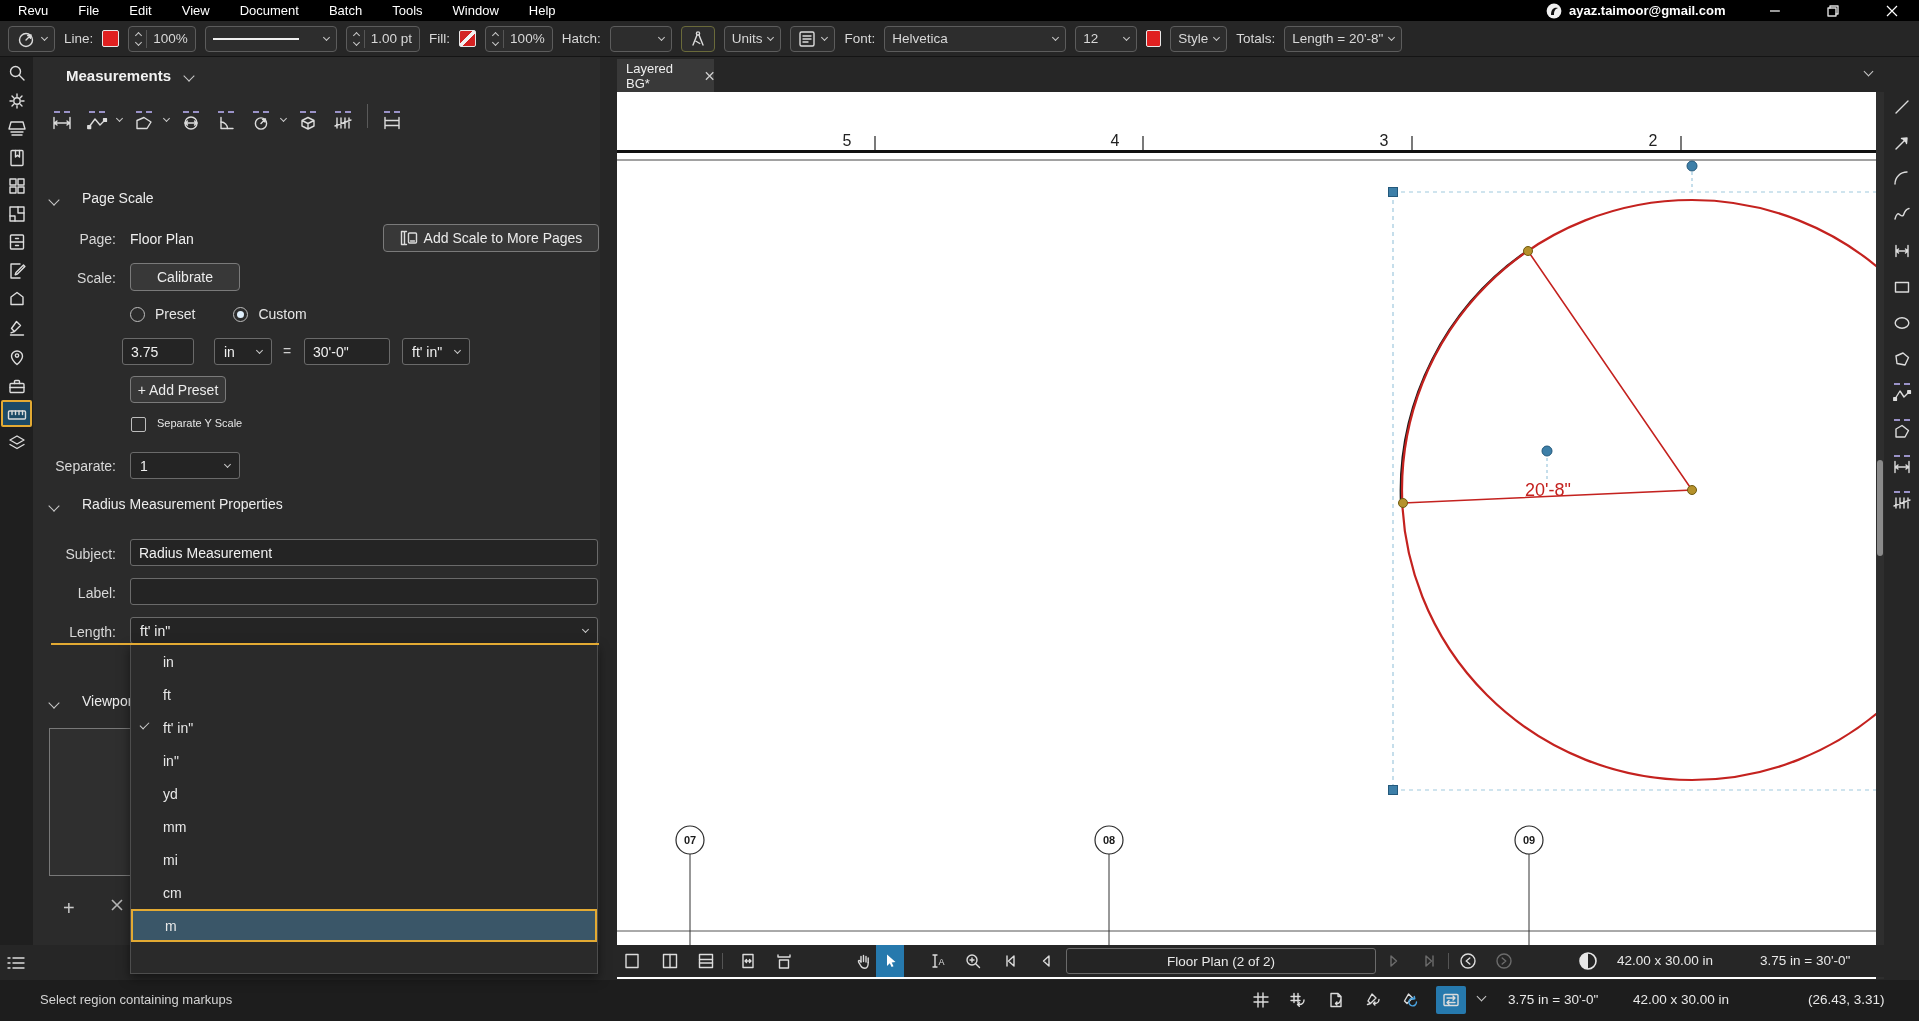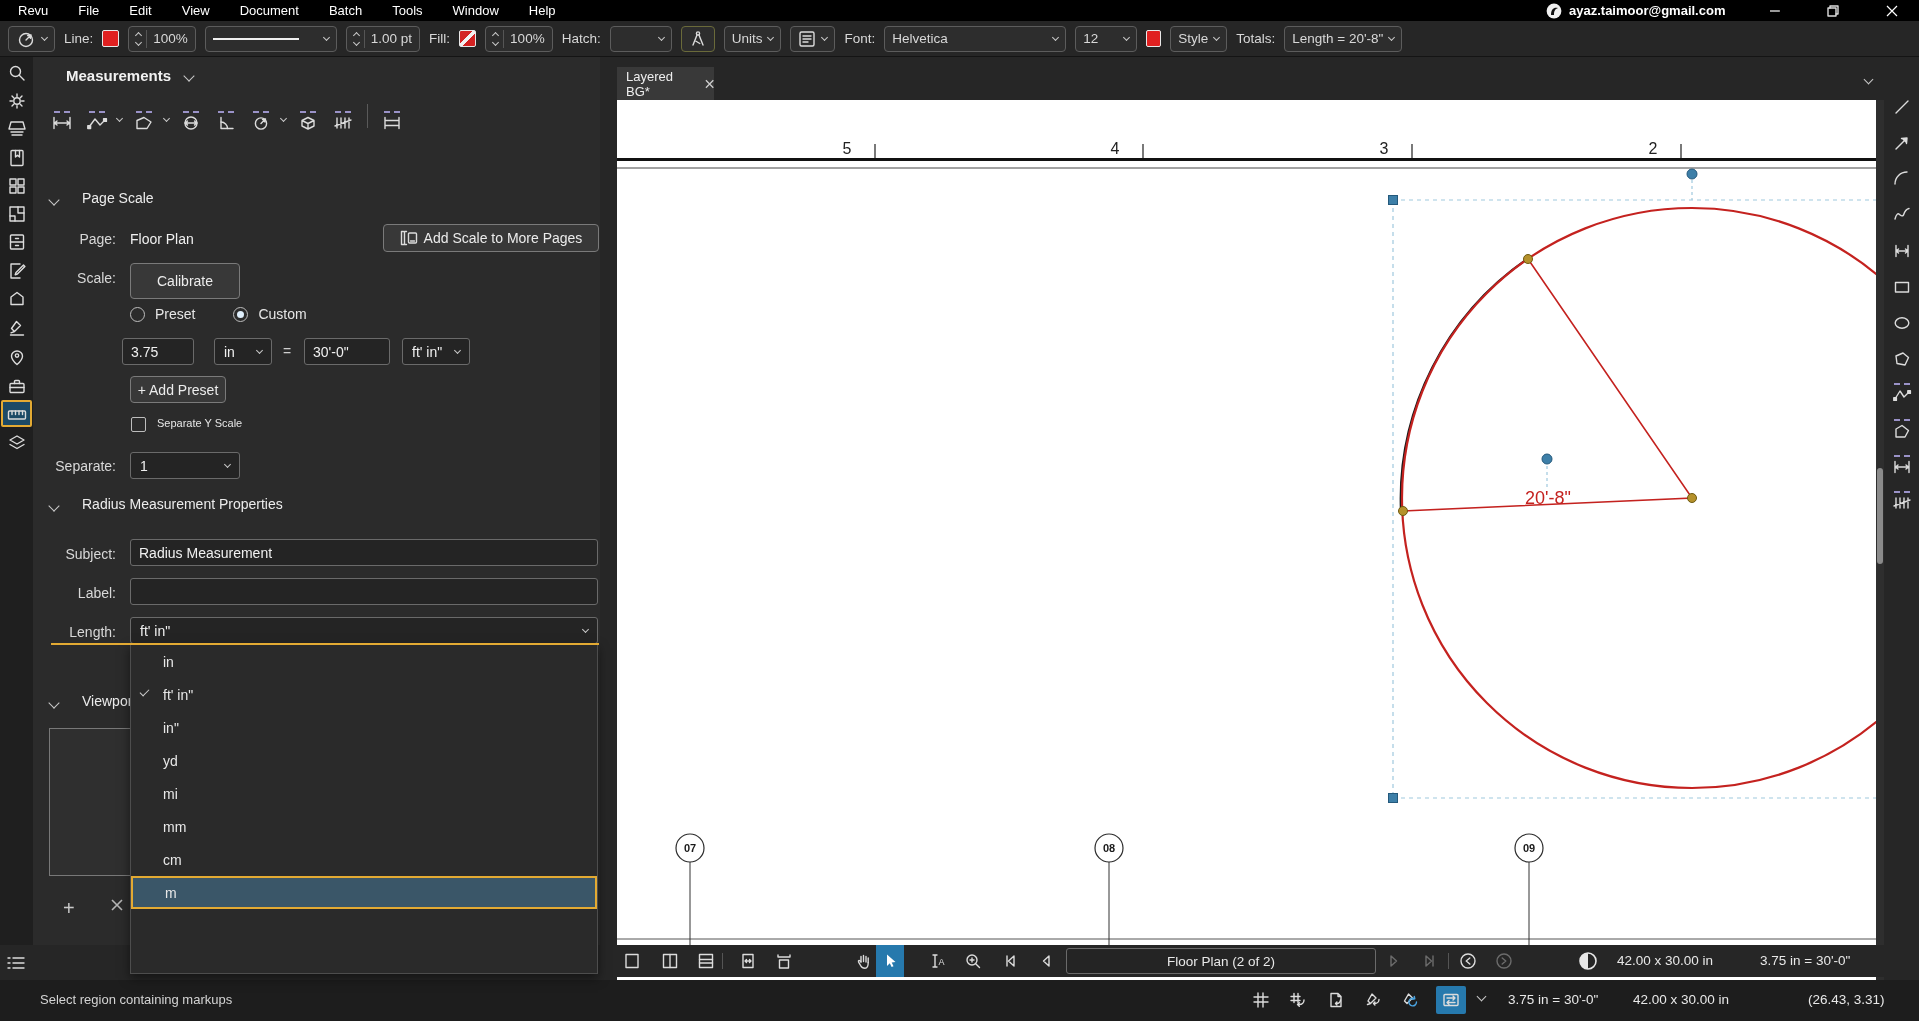--- a/index.html
+++ b/index.html
@@ -46,21 +46,21 @@
     align-items:center; justify-content:space-between; padding:0 9px; height:27px; font-size:14px; color:#f0f0f0; }
   .pbtn { background:#383838; border:1px solid #7a7a7a; border-radius:4px; color:#ececec; font-size:14px;
     display:flex; align-items:center; justify-content:center; gap:6px; }
   .mtool { width:30px; height:30px; display:flex; flex-direction:column; align-items:center; justify-content:flex-end; }
   #dropdown { background:#2a2a2a; border:1px solid #4d4d4d; box-shadow:0 4px 10px rgba(0,0,0,.5); z-index:6; }
   #dropdown .item { position:relative; height:33px; display:flex; align-items:center; padding-left:32px; font-size:14px; color:#e8e8e8; }
   #dropdown .item .check { position:absolute; left:9px; top:11px; width:9px; height:5px;
     border-left:1.8px solid #cfcfcf; border-bottom:1.8px solid #cfcfcf; transform:rotate(-45deg); }
   #dropdown .item.hl { background:#3a5668; border:2px solid #e3aa33; }
   
-  #cv { left:617px; top:67px; width:1267px; height:920px; background:#22c55e; }
+  #cv { left:617px; top:59px; width:1267px; height:920px; background:#22c55e; }
   #tabbar { position:absolute; left:0; top:0; width:1267px; height:33px; background:#262626; }
   #tab1 { position:absolute; left:0; top:0; width:97px; height:33px; background:#393939; display:flex;
     align-items:center; gap:10px; padding-left:9px; font-size:13px; color:#eee; }
   #page { position:absolute; left:0; top:33px; width:1259px; height:887px; background:#fff; overflow:hidden; }
   .bubble { fill:#fff; stroke:#2b2b2b; stroke-width:1.2; }
   .btxt { font:bold 11px "Liberation Sans",sans-serif; fill:#1a1a1a; text-anchor:middle; }
   
   #btb { left:610px; top:945px; width:1309px; height:32px; background:#262626; }
   #btb .bi, #sb .bi { position:absolute; top:4px; width:24px; height:24px; display:flex; align-items:center; justify-content:center; }
   #sb { left:0; top:980px; width:1919px; height:41px; background:#1d1d1d; }
@@ -433,21 +433,21 @@
   <div class="pbtn abs" style="left:350px; top:167px; width:216px; height:28px">
     <svg width="18" height="16" viewBox="0 0 18 16" class="ico">
         <path d="M3.5 1.5 H1.5 V14.5 H3.5 M6.5 1.5 H4.5 V14.5 H6.5"></path>
         <rect x="8.5" y="3" width="8" height="10" rx="1"></rect>
         <path d="M10.5 11 h4"></path>
       </svg>
     <span>Add Scale to More Pages</span>
   </div>
 
   <div class="plabel abs" style="left:0; top:213px; width:83px">Scale:</div>
-  <div class="pbtn abs" style="left:97px; top:206px; width:110px; height:36px">
+  <div class="pbtn abs" style="left:97px; top:206px; width:110px; height:28px">
     <span>Calibrate</span>
   </div>
 
   <div class="abs" style="left:97px; top:249px; display:flex; align-items:center; gap:10px">
     <span style="width:15px;height:15px;border:1.6px solid #bdbdbd;border-radius:50%;display:inline-block"></span>
     <span style="font-size:14px">Preset</span>
     <span style="width:15px;height:15px;border:1.6px solid #bdbdbd;border-radius:50%;display:inline-flex;align-items:center;justify-content:center;margin-left:28px">
         <span style="width:7px;height:7px;border-radius:50%;background:#dfeffc"></span>
       </span>
     <span style="font-size:14px">Custom</span>
@@ -502,34 +502,37 @@
     <svg width="16" height="16" viewBox="0 0 16 16">
         <path d="M3 3 L13 13 M13 3 L3 13" stroke="#b5b5b5" stroke-width="1.6"></path>
       </svg>
   </div>
 
   <div id="dropdown" class="abs" style="left:97px; top:587px; width:468px; height:330px">
     <div class="item">
         <span>in</span>
       </div>
     <div class="item">
+        <span>ft</span>
+      </div>
+    <div class="item">
         <span class="check"></span>
         <span>ft' in"</span>
       </div>
     <div class="item">
         <span>in"</span>
       </div>
     <div class="item">
         <span>yd</span>
       </div>
     <div class="item">
+        <span>mm</span>
+      </div>
+    <div class="item">
         <span>mi</span>
-      </div>
-    <div class="item">
-        <span>mm</span>
       </div>
     <div class="item">
         <span>cm</span>
       </div>
     <div class="item hl">
         <span>m</span>
       </div>
   </div>
 </div>
 

